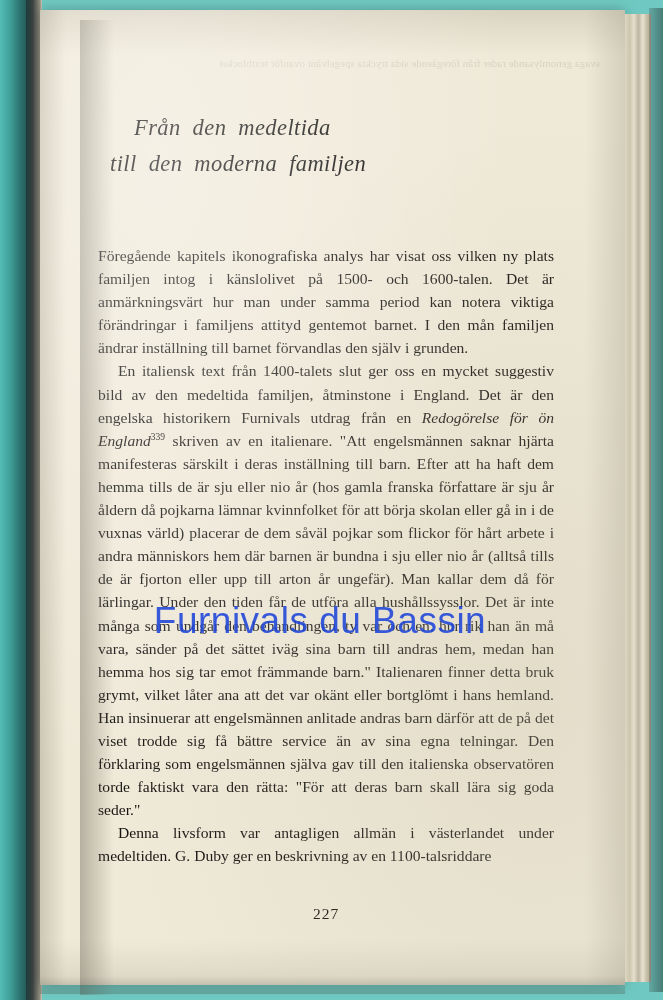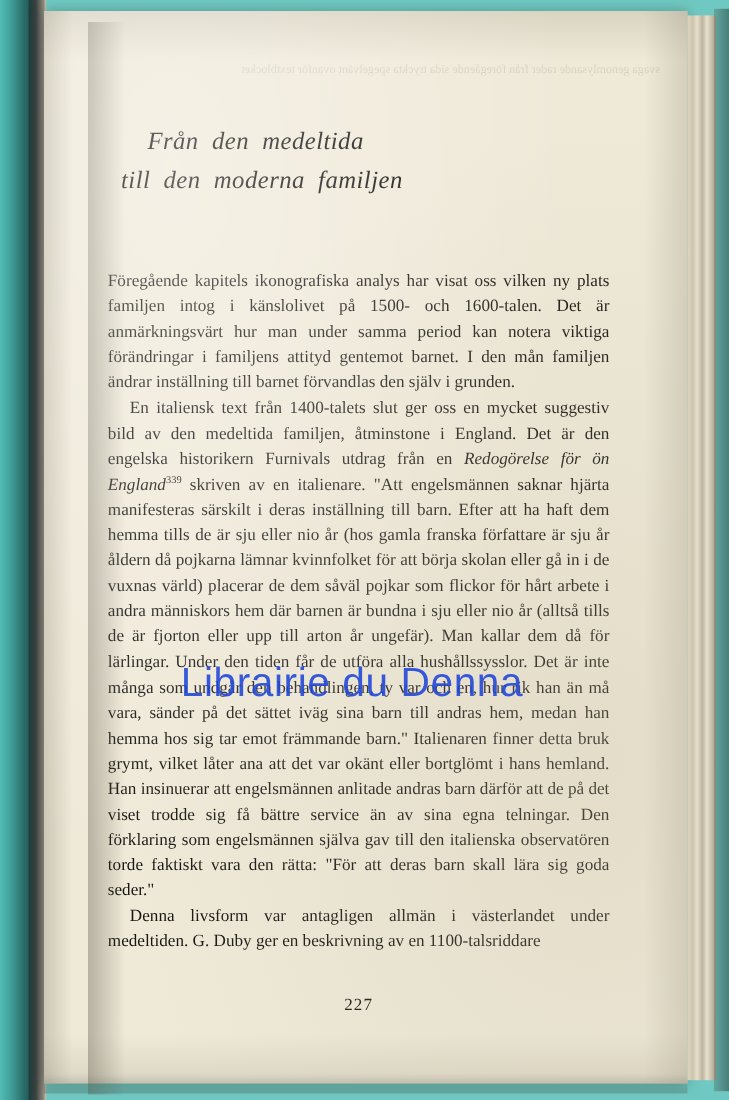--- a/index.html
+++ b/index.html
@@ -211,14 +211,14 @@
       <div class="folio">227</div>
     </div>
 
     <div class="gutter-curl"></div>
   </div>
 
   <div class="fore-edge"></div>
   <div class="fore-edge-shadow"></div>
   <div class="bottom-edge"></div>
 
-  <div class="watermark">Librairie du Denna</div>
+  <div class="watermark">Furnivals du Bassin</div>
 </div>
 
 </body></html>

